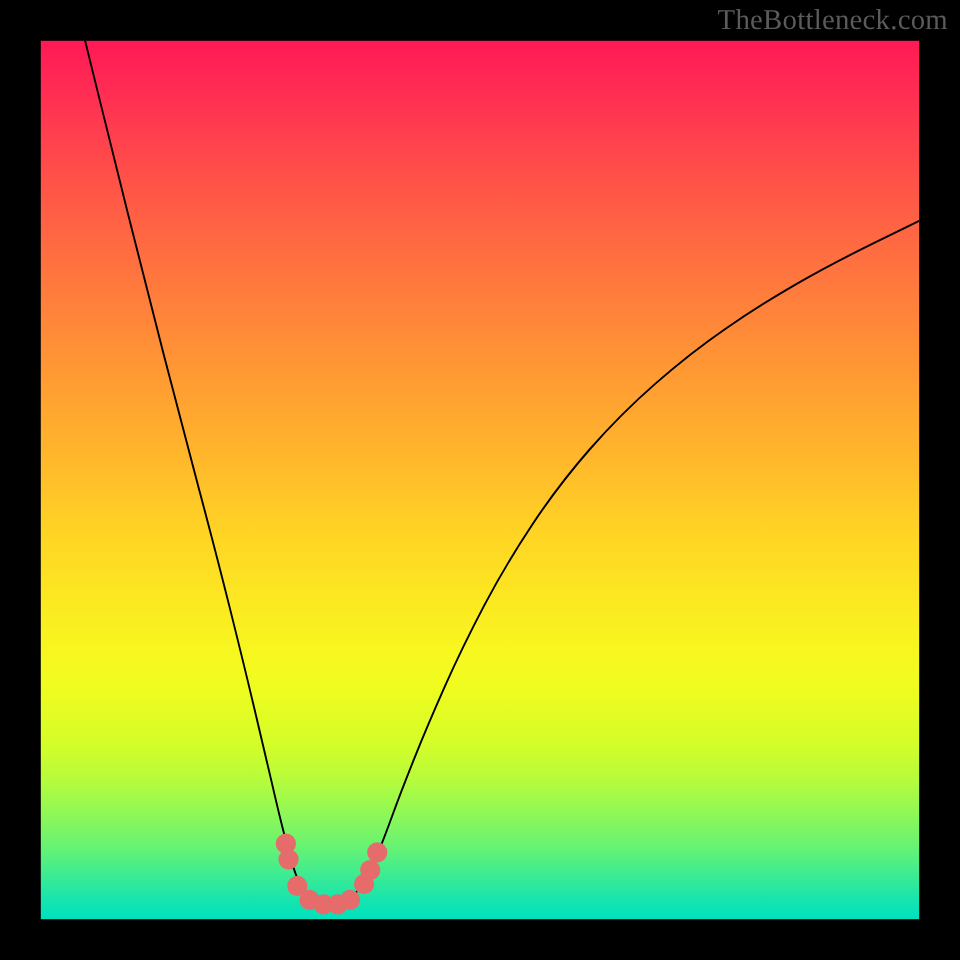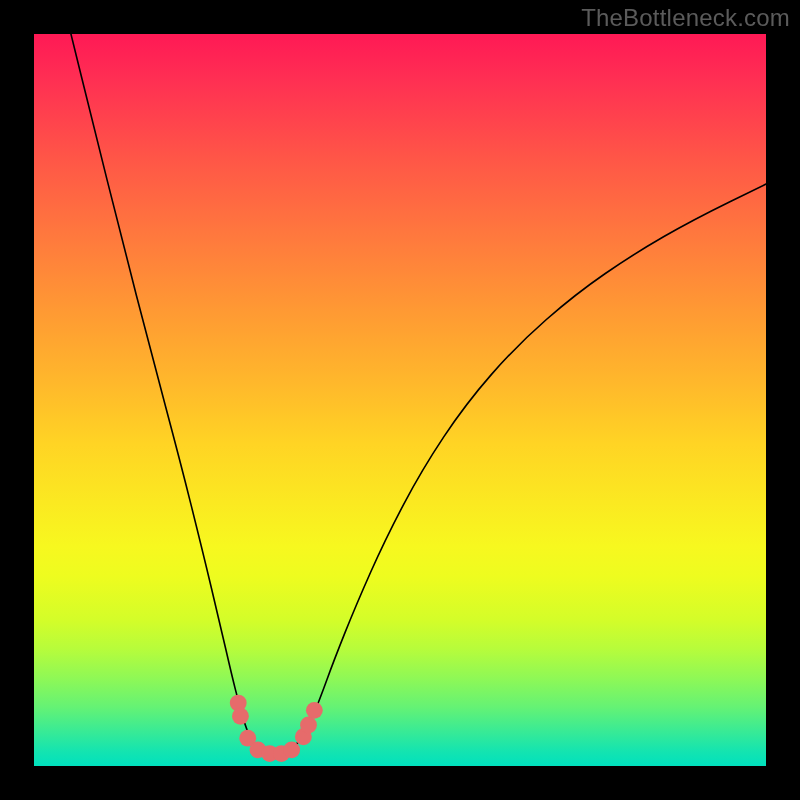--- a/index.html
+++ b/index.html
@@ -8,20 +8,21 @@
     width: 800px;
     height: 800px;
     overflow: hidden;
     background: #000;
     font-family: Arial, Helvetica, sans-serif;
   }
   .frame {
     position: absolute;
     inset: 0;
     background: #000;
+    font-family: Liberation Serif, serif;
   }
   .plot {
     position: absolute;
     left: 34px;
     top: 34px;
     width: 732px;
     height: 732px;
     background: linear-gradient(
       to bottom,
       #ff1955 0%,

